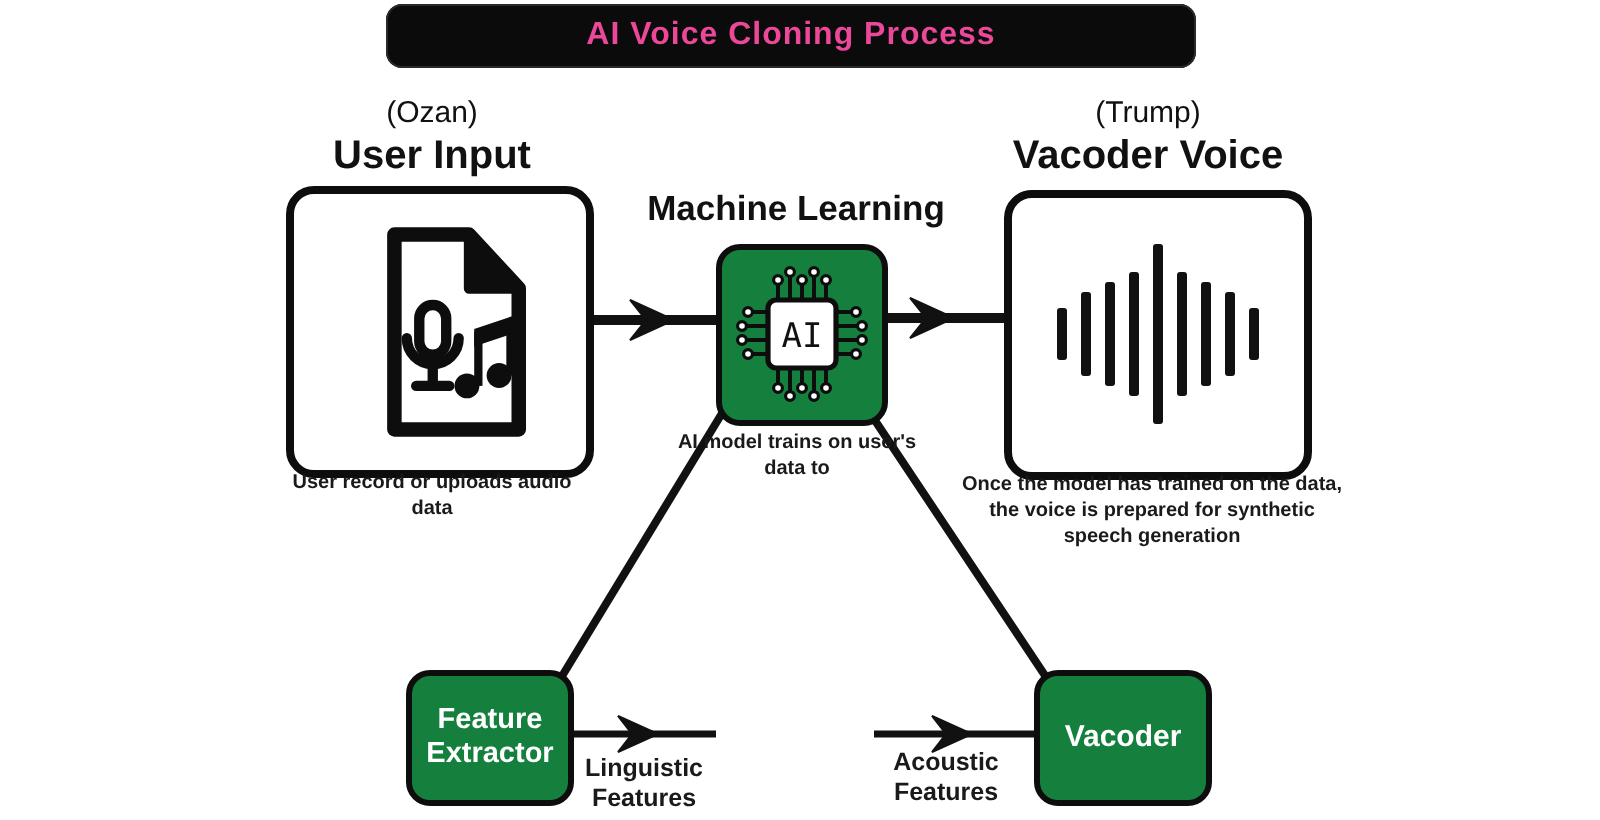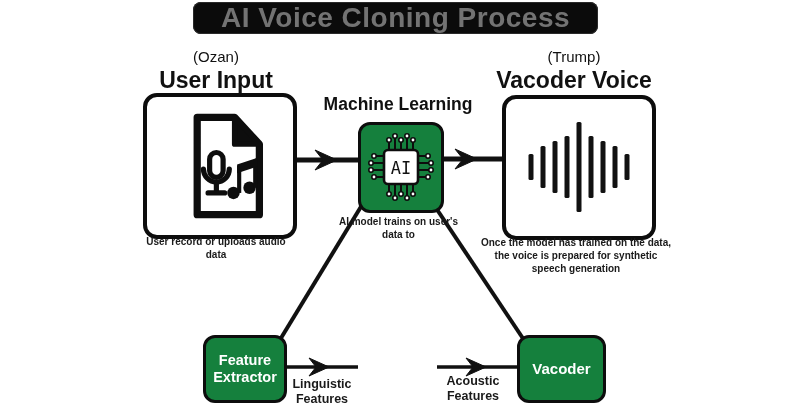--- a/index.html
+++ b/index.html
@@ -7,25 +7,25 @@
     position:relative;width:800px;height:410px;background:#fff;overflow:hidden;
     font-family:"Liberation Sans",sans-serif;color:#111;
   }
   .abs{position:absolute;}
   
   #title-banner{
     left:193px;top:2px;width:405px;height:32px;background:#0b0b0b;border-radius:8px;
     display:flex;align-items:center;justify-content:center;z-index:3;
     box-shadow:0 0 0 1px #2a2a2a inset;
   }
-  #title-banner span{color:#737373;font-size:28px;font-weight:800;letter-spacing:.5px;}
+  #title-banner span{color:#ec4899;font-size:16px;font-weight:800;letter-spacing:.5px;}
   
   .stage-head{text-align:center;z-index:2;line-height:1.15;}
   .stage-head .annot{font-size:15px;font-weight:400;display:block;}
-  .stage-head .name{font-size:23px;font-weight:800;display:block;margin-top:2px;}
+  .stage-head .name{font-size:20px;font-weight:800;display:block;margin-top:2px;}
   .ml-head{font-size:17.5px;font-weight:800;text-align:center;z-index:2;}
   
   .io-box{
     background:#fff;border:4px solid #0d0d0d;border-radius:14px;z-index:2;
     display:flex;align-items:center;justify-content:center;
   }
   #user-input-box{left:143px;top:93px;width:146px;height:138px;}
   #cloned-voice-box{left:502px;top:95px;width:146px;height:137px;}
   
   .blue-box{

